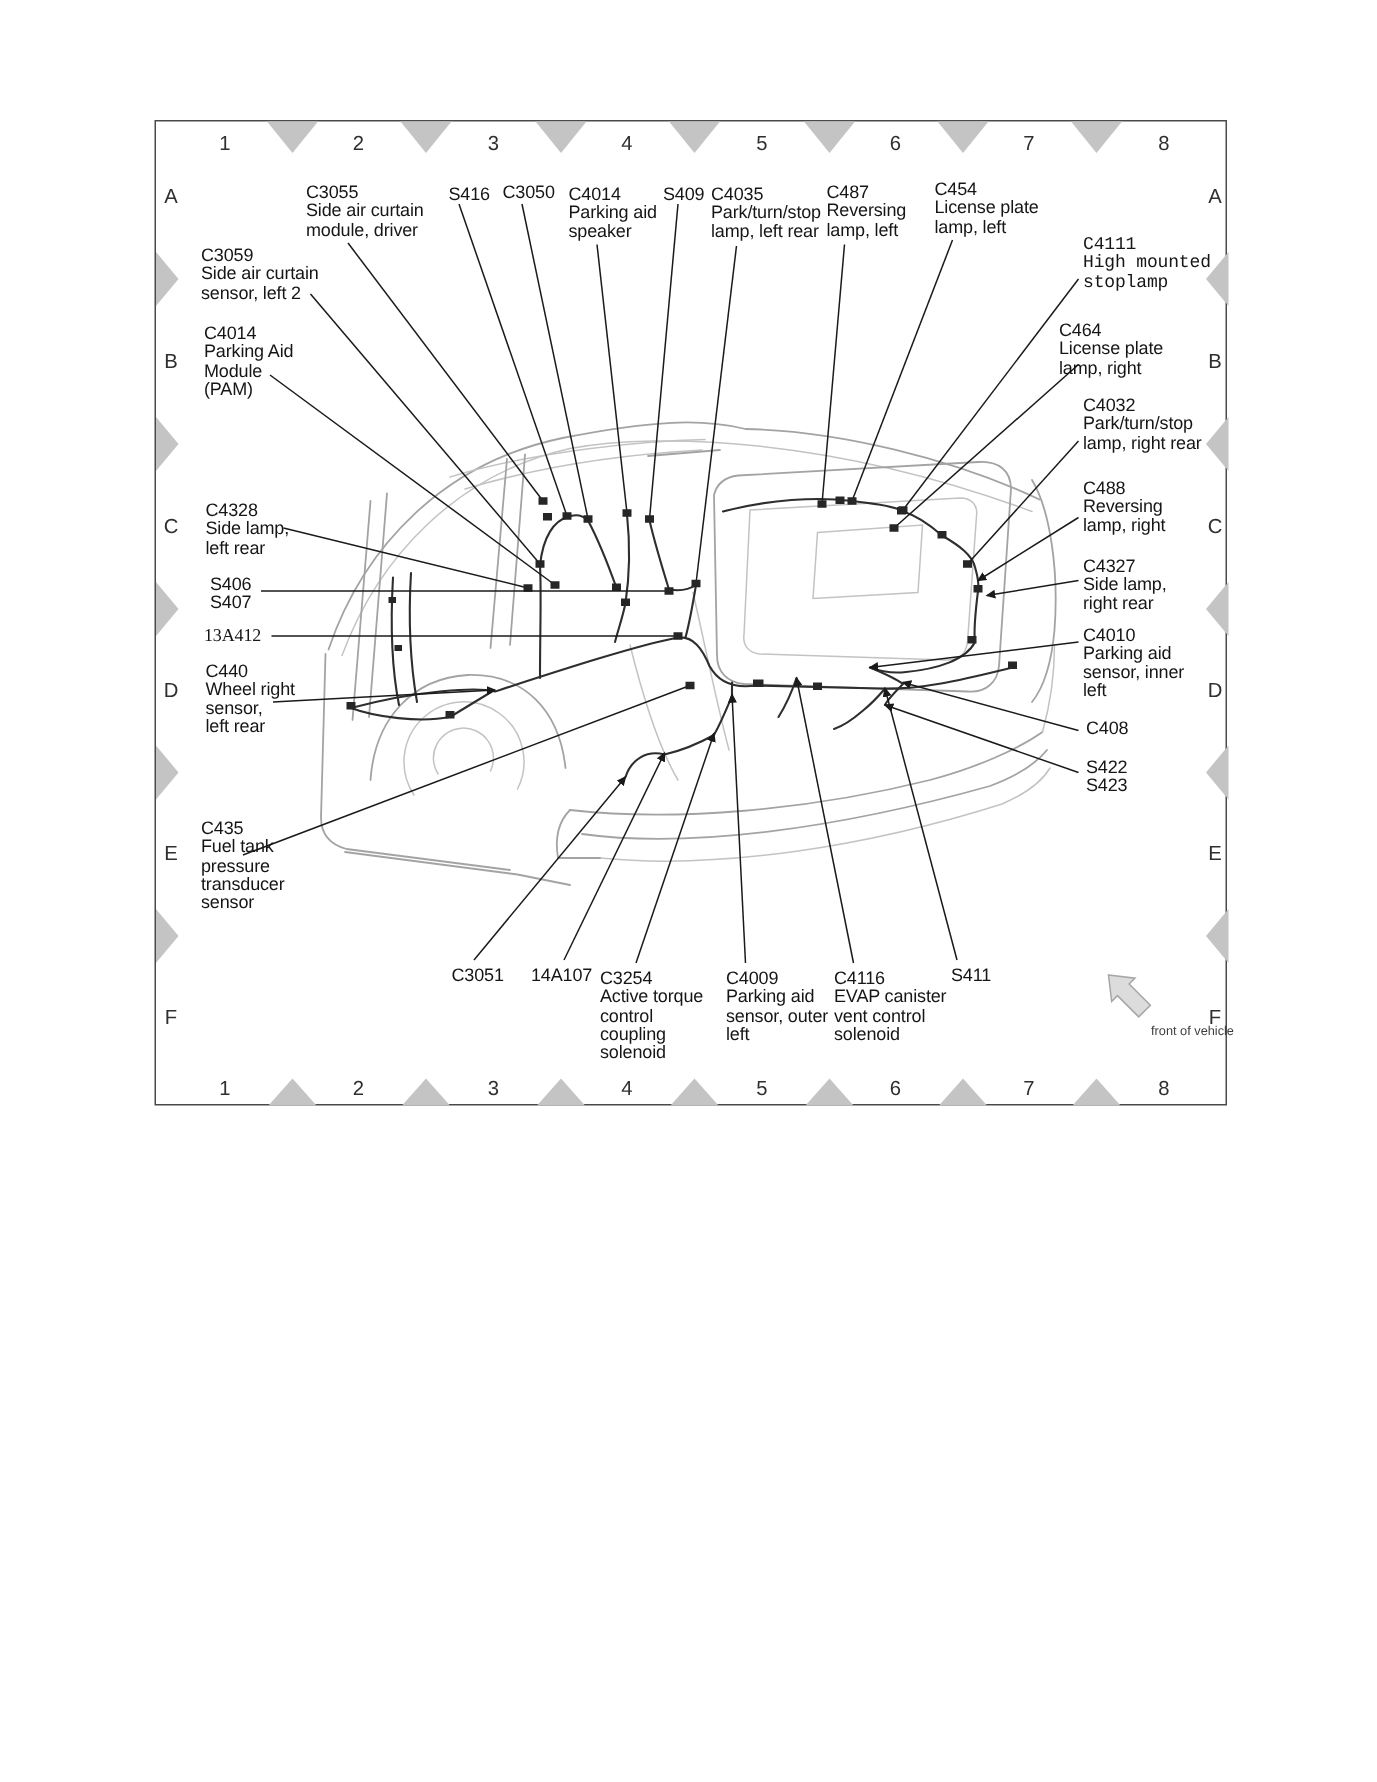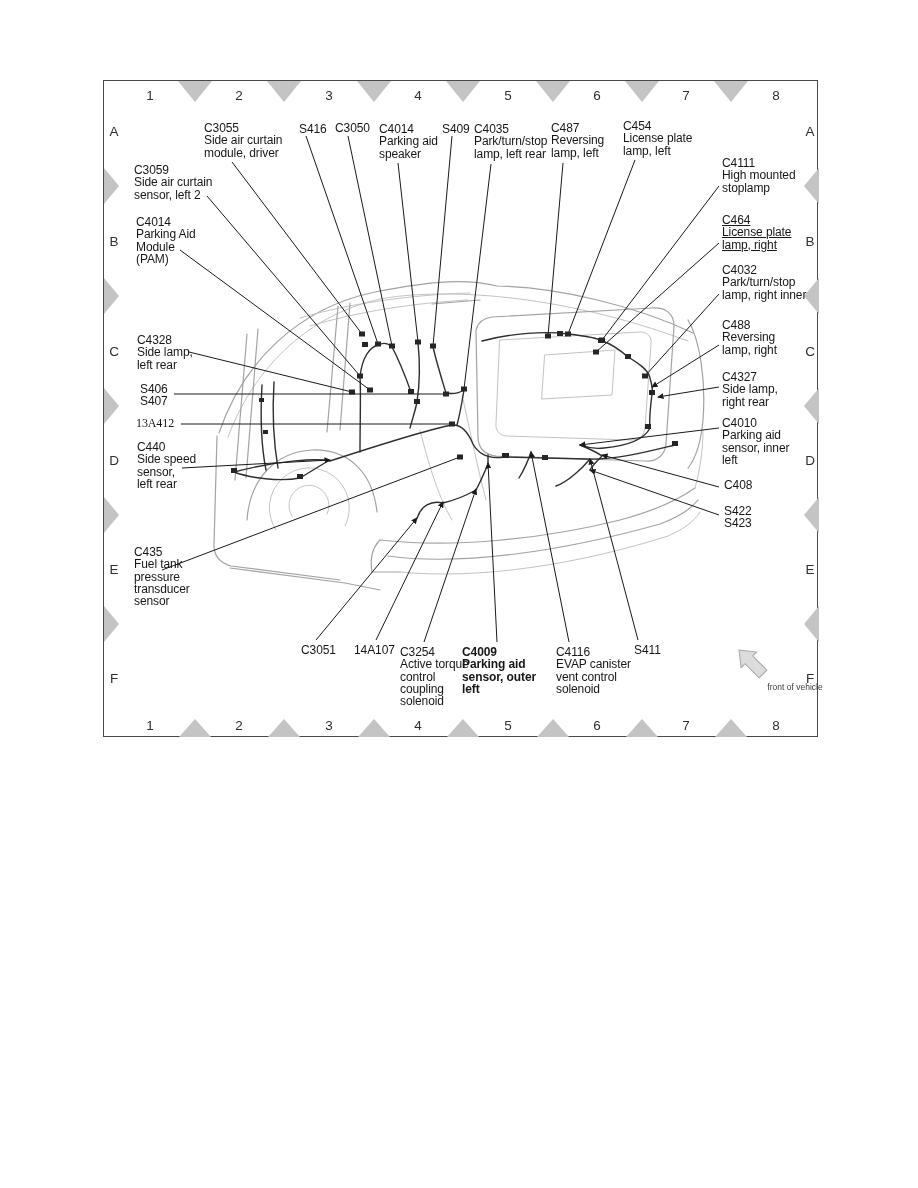--- a/index.html
+++ b/index.html
@@ -226,34 +226,34 @@
     <div class="callout" style="left: 551px; top: 122px;">
       <div>C487</div>
       <div>Reversing</div>
       <div>lamp, left</div>
     </div>
     <div class="callout" style="left: 623px; top: 120px;">
       <div>C454</div>
       <div>License plate</div>
       <div>lamp, left</div>
     </div>
-    <div class="callout" style="left: 722px; top: 157px;">
+    <div class="callout" style="left: 722px; top: 157px; font-family: Liberation Mono, monospace;">
       <div>C4111</div>
       <div>High mounted</div>
       <div>stoplamp</div>
     </div>
-    <div class="callout" style="left: 722px; top: 214px; text-decoration: underline;">
+    <div class="callout" style="left: 706px; top: 214px;">
       <div>C464</div>
       <div>License plate</div>
       <div>lamp, right</div>
     </div>
     <div class="callout" style="left: 722px; top: 264px;">
       <div>C4032</div>
       <div>Park/turn/stop</div>
-      <div>lamp, right inner</div>
+      <div>lamp, right rear</div>
     </div>
     <div class="callout" style="left: 722px; top: 319px;">
       <div>C488</div>
       <div>Reversing</div>
       <div>lamp, right</div>
     </div>
     <div class="callout" style="left: 722px; top: 371px;">
       <div>C4327</div>
       <div>Side lamp,</div>
       <div>right rear</div>
@@ -289,21 +289,21 @@
     </div>
     <div class="callout" style="left: 140px; top: 383px;">
       <div>S406</div>
       <div>S407</div>
     </div>
     <div class="callout" style="left: 136px; top: 417px; font-family: Liberation Serif, serif;">
       <div>13A412</div>
     </div>
     <div class="callout" style="left: 137px; top: 441px;">
       <div>C440</div>
-      <div>Side speed</div>
+      <div>Wheel right</div>
       <div>sensor,</div>
       <div>left rear</div>
     </div>
     <div class="callout" style="left: 134px; top: 546px;">
       <div>C435</div>
       <div>Fuel tank</div>
       <div>pressure</div>
       <div>transducer</div>
       <div>sensor</div>
     </div>
@@ -313,21 +313,21 @@
     <div class="callout" style="left: 354px; top: 644px;">
       <div>14A107</div>
     </div>
     <div class="callout" style="left: 400px; top: 646px;">
       <div>C3254</div>
       <div>Active torque</div>
       <div>control</div>
       <div>coupling</div>
       <div>solenoid</div>
     </div>
-    <div class="callout" style="left: 462px; top: 646px; font-weight: bold;">
+    <div class="callout" style="left: 484px; top: 646px;">
       <div>C4009</div>
       <div>Parking aid</div>
       <div>sensor, outer</div>
       <div>left</div>
     </div>
     <div class="callout" style="left: 556px; top: 646px;">
       <div>C4116</div>
       <div>EVAP canister</div>
       <div>vent control</div>
       <div>solenoid</div>

